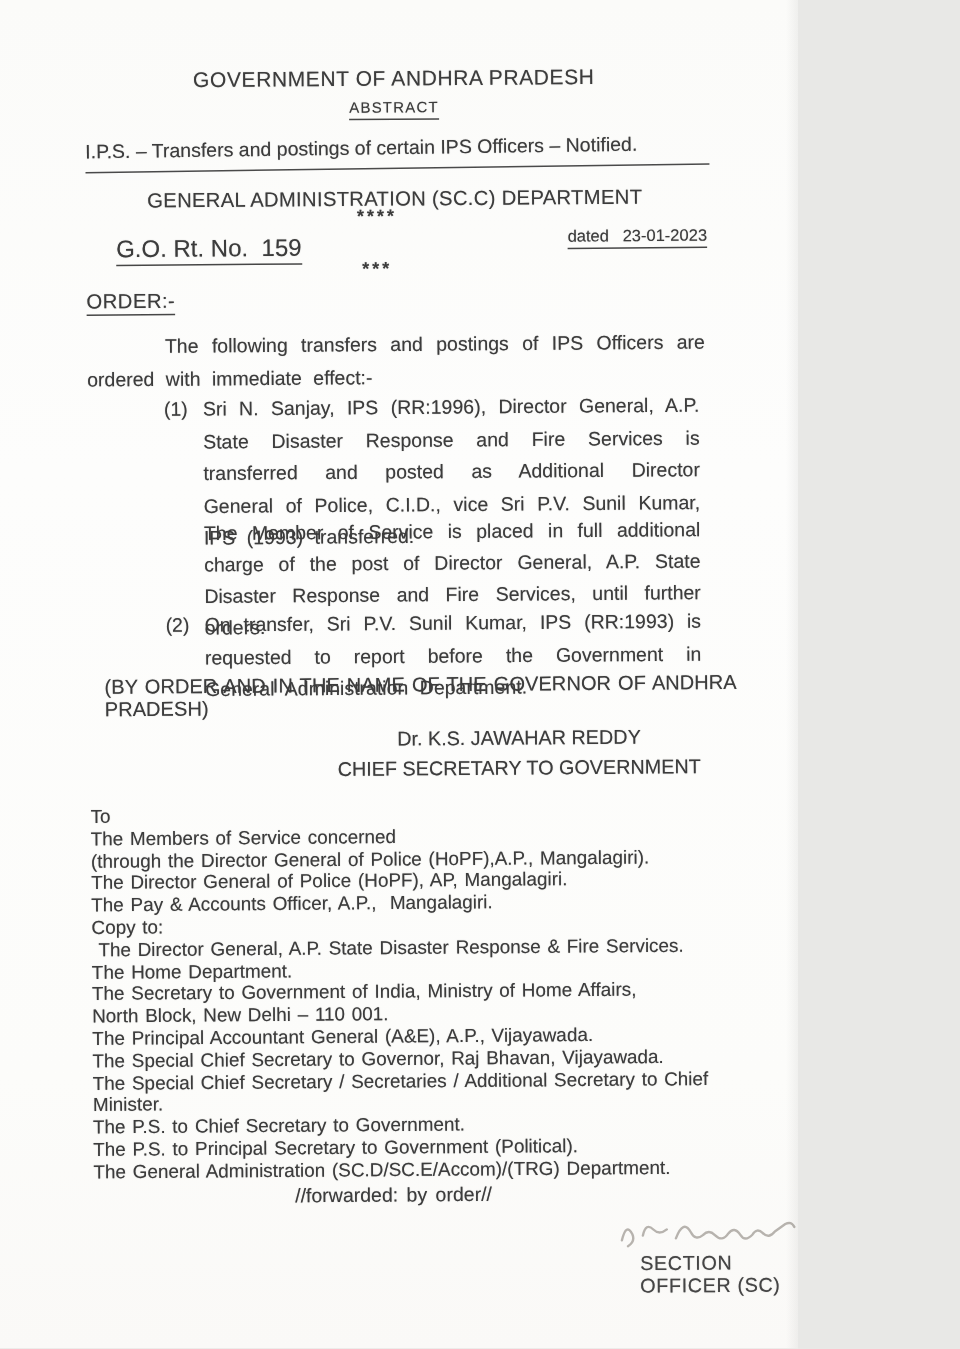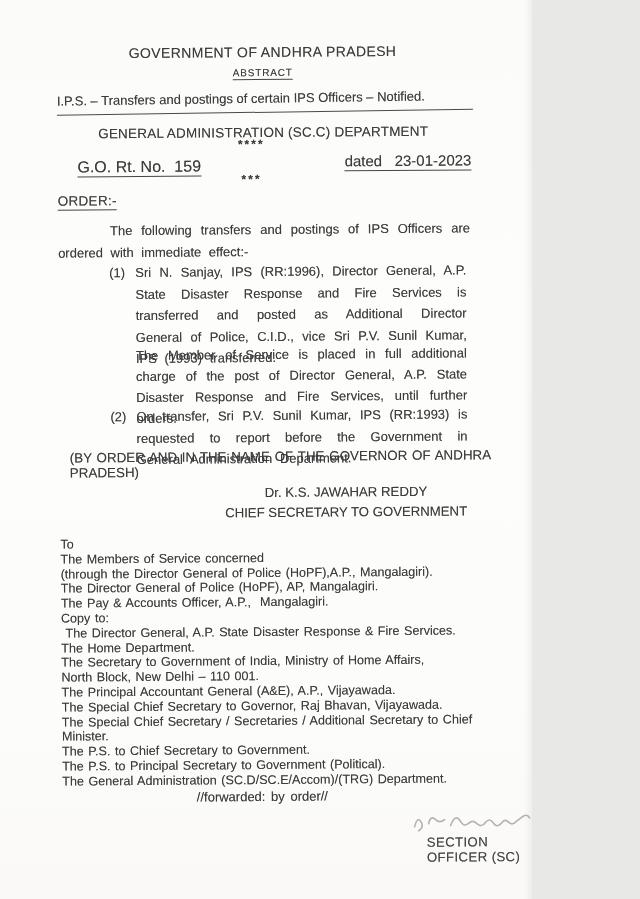--- a/index.html
+++ b/index.html
@@ -34,21 +34,21 @@
   .gov-title{top:44px;font-size:14px;letter-spacing:0.4px;}
   .abstract-row{top:62px;}
   .abstract-row span{font-size:10px;letter-spacing:0.8px;}
   .subject{
     top:92px;left:60px;right:56px;font-size:13px;
     border-bottom:1.6px solid #4a4a4a;padding-bottom:6px;
     transform:rotate(-0.35deg);transform-origin:left bottom;
   }
   .dept{top:125px;font-size:13.5px;letter-spacing:0.2px;}
   .stars4{top:137px;left:0;right:24px;text-align:center;font-size:12px;font-weight:bold;letter-spacing:2px;}
-  .dated{top:153px;right:58px;font-size:15px;}
+  .dated{top:153px;right:58px;font-size:11px;}
   .go-no{top:157px;left:60px;font-size:16px;margin-left:20px;}
   .stars3{top:172px;left:0;right:24px;text-align:center;font-size:12px;font-weight:bold;letter-spacing:2px;}
   .order-head{top:192px;left:60px;font-size:13.5px;letter-spacing:0.3px;}
 
   .body-par{
     font-size:13px;line-height:21.5px;text-align:justify;
     word-spacing:4px;
   }
   .intro{top:219px;left:60px;right:60px;text-indent:52px;}
   .oitem{left:137px;right:64px;}

